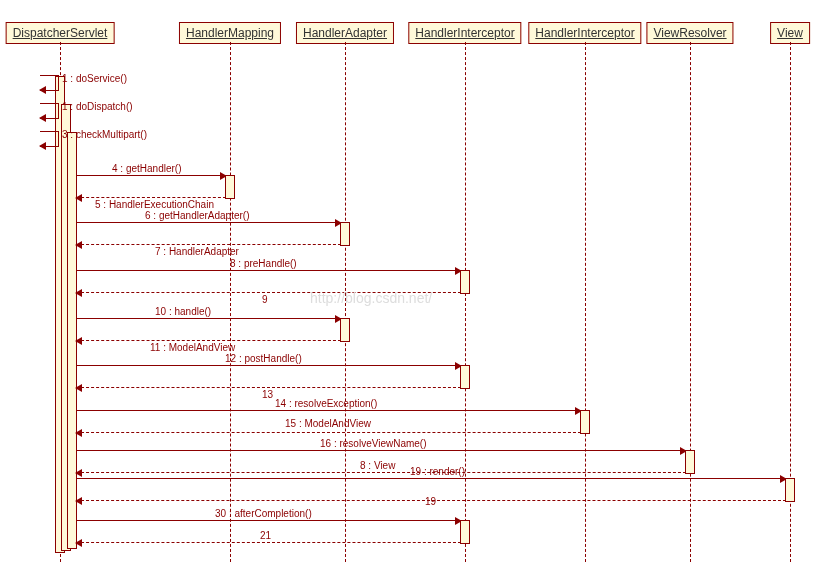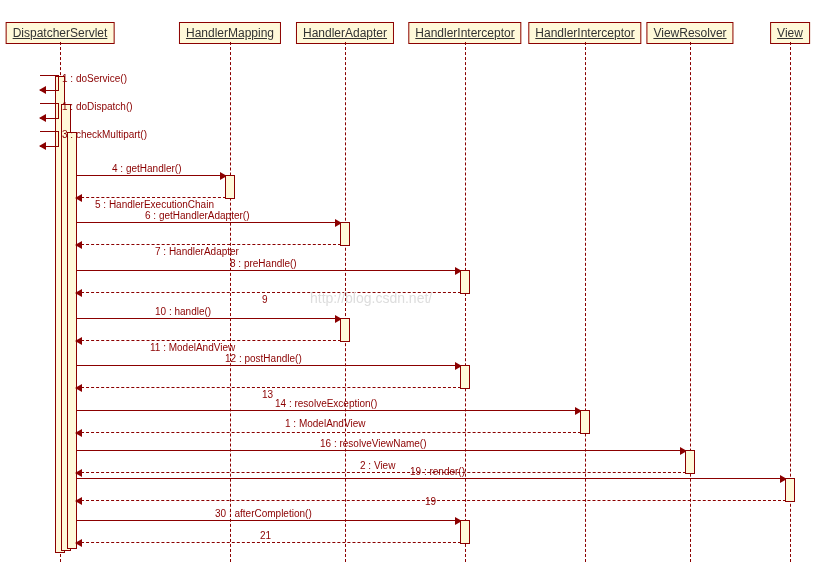--- a/index.html
+++ b/index.html
@@ -80,28 +80,28 @@
 <div class="activation" style="left:465px; top:365px; height:22px"></div>
 
 <div class="return arrowLo" style="left:76px; top:387px; width:385px"></div>
 <div class="label" style="left:262px; top:389px">13</div>
 
 <div class="call arrowR" style="left:76px; top:410px; width:505px"></div>
 <div class="label" style="left:275px; top:398px">14 : resolveException()</div>
 <div class="activation" style="left:585px; top:410px; height:22px"></div>
 
 <div class="return arrowLo" style="left:76px; top:432px; width:505px"></div>
-<div class="label" style="left:285px; top:418px">1 : ModelAndView</div>
+<div class="label" style="left:285px; top:418px">15 : ModelAndView</div>
 
 <div class="call arrowR" style="left:76px; top:450px; width:610px"></div>
 <div class="label" style="left:320px; top:438px">16 : resolveViewName()</div>
 <div class="activation" style="left:690px; top:450px; height:22px"></div>
 
 <div class="return arrowLo" style="left:76px; top:472px; width:610px"></div>
-<div class="label" style="left:360px; top:460px">2 : View</div>
+<div class="label" style="left:360px; top:460px">8 : View</div>
 
 <div class="call arrowR" style="left:76px; top:478px; width:710px"></div>
 <div class="label" style="left:410px; top:466px">19 : render()</div>
 <div class="activation" style="left:790px; top:478px; height:22px"></div>
 
 <div class="return arrowLo" style="left:76px; top:500px; width:710px"></div>
 <div class="label" style="left:425px; top:496px">19</div>
 
 <div class="call arrowR" style="left:76px; top:520px; width:385px"></div>
 <div class="label" style="left:215px; top:508px">30 : afterCompletion()</div>

